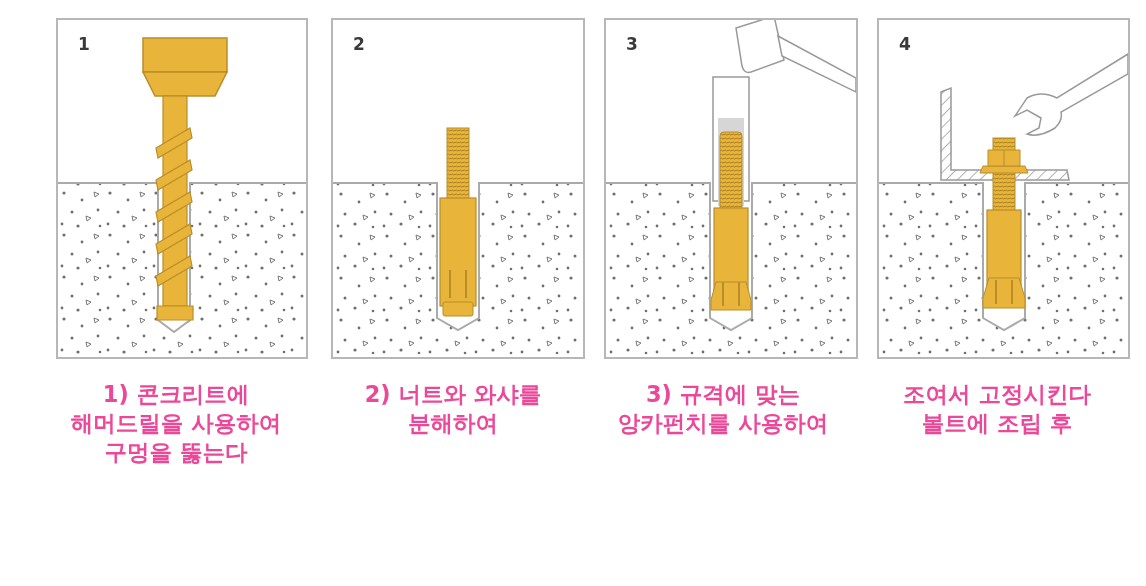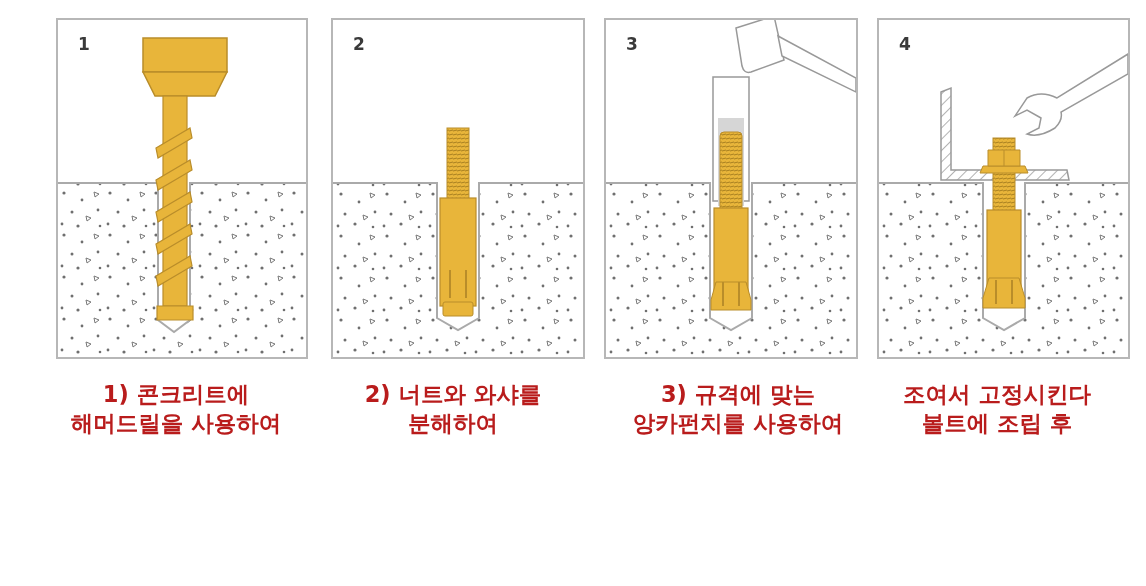--- a/index.html
+++ b/index.html
@@ -1,20 +1,20 @@
 <!DOCTYPE html>
 <html><head>
 <meta charset="utf-8">
 <style>
   html,body{margin:0;padding:0;background:#ffffff;}
   body{width:1146px;height:586px;position:relative;overflow:hidden;font-family:"DejaVu Sans",sans-serif;}
   .panel{position:absolute;top:18px;height:341px;box-sizing:border-box;border:2px solid #b7b7b7;background:#fff;}
   .panel svg{position:absolute;left:0;top:0;}
   .num{position:absolute;left:20px;top:14px;font-size:17px;font-weight:bold;color:#3a3a3a;font-family:"DejaVu Sans",sans-serif;}
-  .caption{position:absolute;top:380px;width:270px;text-align:center;font-weight:bold;font-size:22.5px;line-height:29px;color:#b91c1c;font-family:"DejaVu Sans",sans-serif;}
+  .caption{position:absolute;top:380px;width:270px;text-align:center;font-weight:bold;font-size:22.5px;line-height:29px;color:#ec4899;font-family:"DejaVu Sans",sans-serif;}
   .caption div{white-space:nowrap;}
 </style>
 </head>
 <body>
 
 <div class="panel" style="left:56px;width:252px;">
   <span class="num">1</span>
   <svg width="248" height="337" viewBox="0 0 248 337">
     <defs>
       <pattern id="dots1" width="46" height="42" patternUnits="userSpaceOnUse">
@@ -140,25 +140,26 @@
       <path d="M104 278 L110 258 H140 L146 278 V288 H104 Z" fill="#e8b53a" stroke="#b98d2a" stroke-width="1"></path>
       <line x1="117" y1="260" x2="117" y2="284" stroke="#b98d2a" stroke-width="2"></line>
       <line x1="133" y1="260" x2="133" y2="284" stroke="#b98d2a" stroke-width="2"></line>
     </g>
   </svg>
 </div>
 
 <div class="caption" style="left:41px;">
   <div>1) 콘크리트에</div>
   <div>해머드릴을 사용하여</div>
+  <div>구멍을 뚫는다</div>
 </div>
 <div class="caption" style="left:318px;">
   <div>2) 너트와 와샤를</div>
   <div>분해하여</div>
 </div>
-<div class="caption" style="left:603px;">
+<div class="caption" style="left:588px;">
   <div>3) 규격에 맞는</div>
   <div>앙카펀치를 사용하여</div>
 </div>
 <div class="caption" style="left:862px;">
   <div>조여서 고정시킨다</div>
   <div>볼트에 조립 후</div>
 </div>
 
 </body></html>

